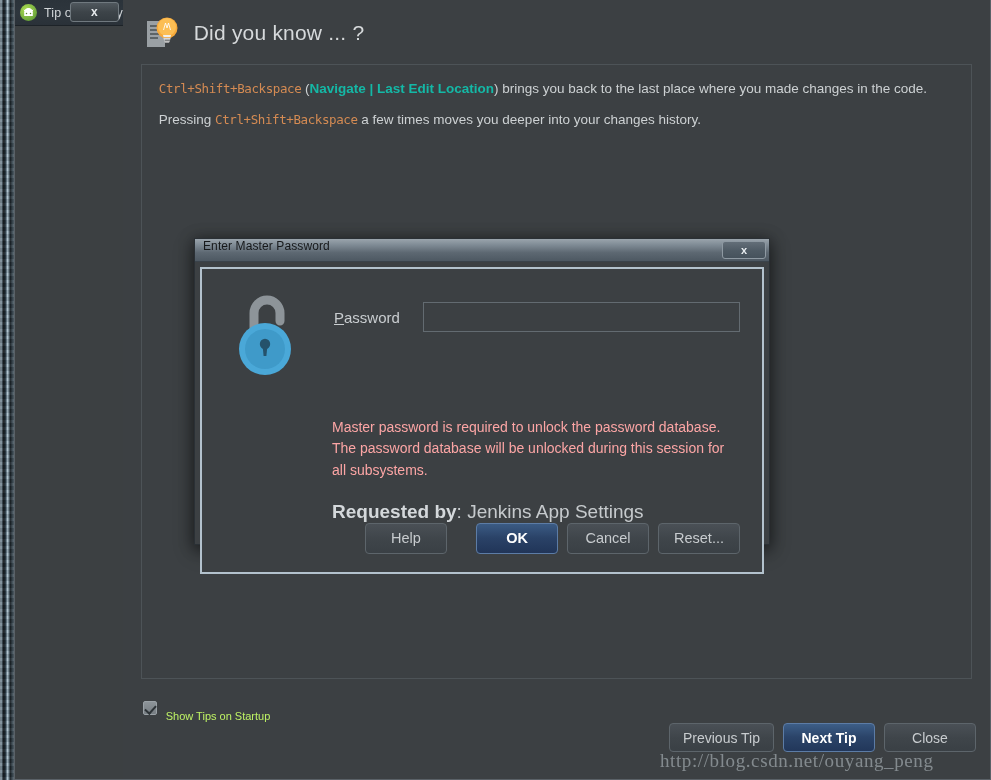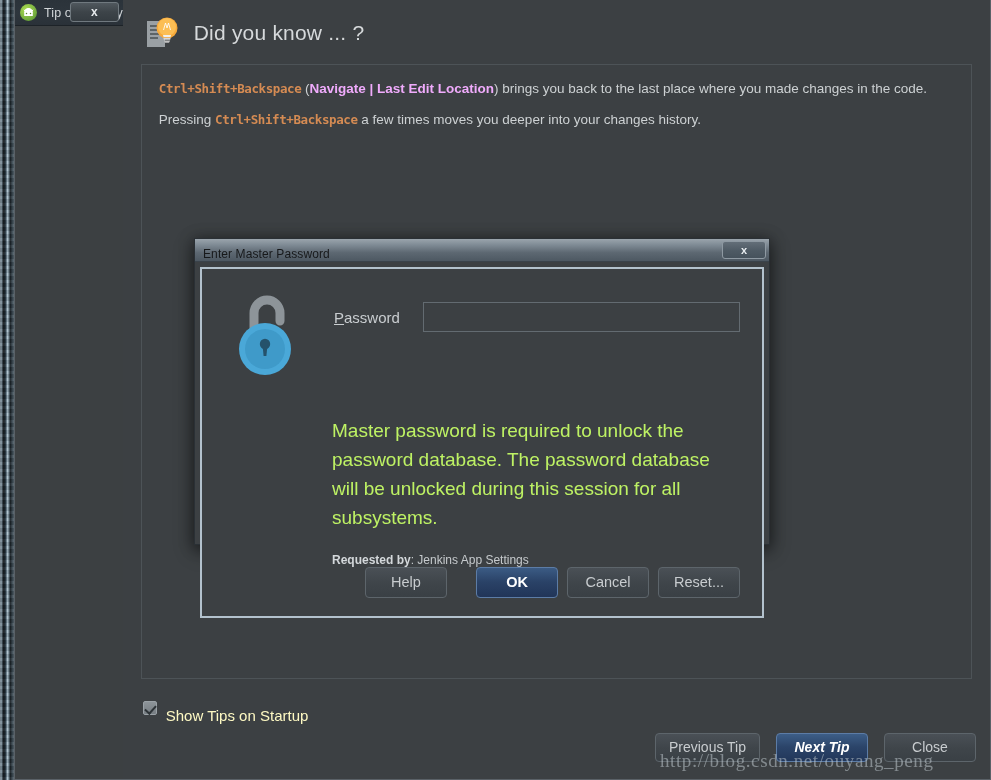--- a/index.html
+++ b/index.html
@@ -135,25 +135,25 @@
   .tip-para {
     font-size: 13.5px;
     color: #cdd1d3;
     line-height: 1.48;
     margin-bottom: 11px;
   }
   .kbd {
     color: #d58b53;
     font-family: "DejaVu Sans Mono", monospace;
     font-size: 12.5px;
-    font-weight: bold;
+    font-weight: normal;
     letter-spacing: -.4px;
   }
   .menupath {
-    color: #f0abfc;
+    color: #14b8a6;
     font-weight: bold;
   }
 
   #startup-row {
     flex: none;
     padding: 13px 0 0 20px;
     display: flex; align-items: center; gap: 9px;
     height: 44px;
   }
   #startup-check {
@@ -167,50 +167,49 @@
   }
   #startup-check:after {
     content: "";
     position: absolute;
     left: 3px; top: 1px;
     width: 5px; height: 9px;
     border: solid #2e3438;
     border-width: 0 2px 2px 0;
     transform: rotate(42deg);
   }
-  #startup-label { font-size: 15px; color: #fef9c3; margin-top: 16px; }
+  #startup-label { font-size: 11px; color: #bef264; margin-top: 16px; }
 
   #footer {
     flex: none;
     height: 56px;
     display: flex;
-    align-items: center;
+    align-items: flex-start;
     justify-content: flex-end;
-    gap: 16px;
+    gap: 9px;
     padding: 0 14px 8px 0;
   }
   .btn {
     min-width: 92px;
     height: 29px;
     padding: 0 13px;
     border-radius: 4px;
     border: 1px solid #5d656b;
     background: linear-gradient(180deg, #4a5056 0%, #3f454a 52%, #3a4045 100%);
     color: #c8cccf;
     font-size: 14px;
     display: flex; align-items: center; justify-content: center;
     cursor: pointer;
     white-space: nowrap;
   }
   .btn.primary {
     background: linear-gradient(180deg, #3d5e87 0%, #2b4469 48%, #22375a 100%);
     border: 1px solid #5c7ca6;
     color: #ffffff;
     font-weight: bold;
-    font-style: italic;
   }
 
   
   #dialog-shadow {
     position: absolute;
     left: 193px; top: 238px;
     width: 578px; height: 310px;
     background: rgba(0,0,0,.30);
     filter: blur(7px);
     border-radius: 3px;
@@ -223,21 +222,21 @@
     border: 1px solid #2a3035;
     display: flex;
     flex-direction: column;
     box-shadow: 0 6px 18px rgba(0,0,0,.45);
   }
   #dlg-titlebar {
     height: 23px;
     flex: none;
     background: linear-gradient(180deg, #9aa4ac 0%, #7e8a94 28%, #5d6872 62%, #4d5862 100%);
     display: flex;
-    align-items: flex-end;
+    align-items: flex-start;
     padding-left: 8px;
     position: relative;
     border-bottom: 1px solid #3a434b;
   }
   #dlg-title {
     font-size: 12px;
     color: #17191b;
     font-weight: normal;
     letter-spacing: .1px;
   }
@@ -286,28 +285,28 @@
     height: 30px;
     background: #3c4043;
     border: 1px solid #636b71;
     outline: none;
     color: #d8dcdf;
     font-size: 13px;
     padding: 0 6px;
     font-family: "Liberation Sans", sans-serif;
   }
   #dlg-msg {
-    font-size: 19px;
-    color: #bef264;
+    font-size: 14px;
+    color: #fca5a5;
     line-height: 1.52;
     margin-top: 42px;
     padding-left: 112px;
   }
   #dlg-req {
-    font-size: 12px;
+    font-size: 19px;
     color: #c6cacd;
     margin-top: 20px;
     padding-left: 112px;
   }
   #dlg-req b { color: #d4d8db; }
   #dlg-buttons {
     margin-top: auto;
     display: flex;
     justify-content: flex-end;
     gap: 9px;

